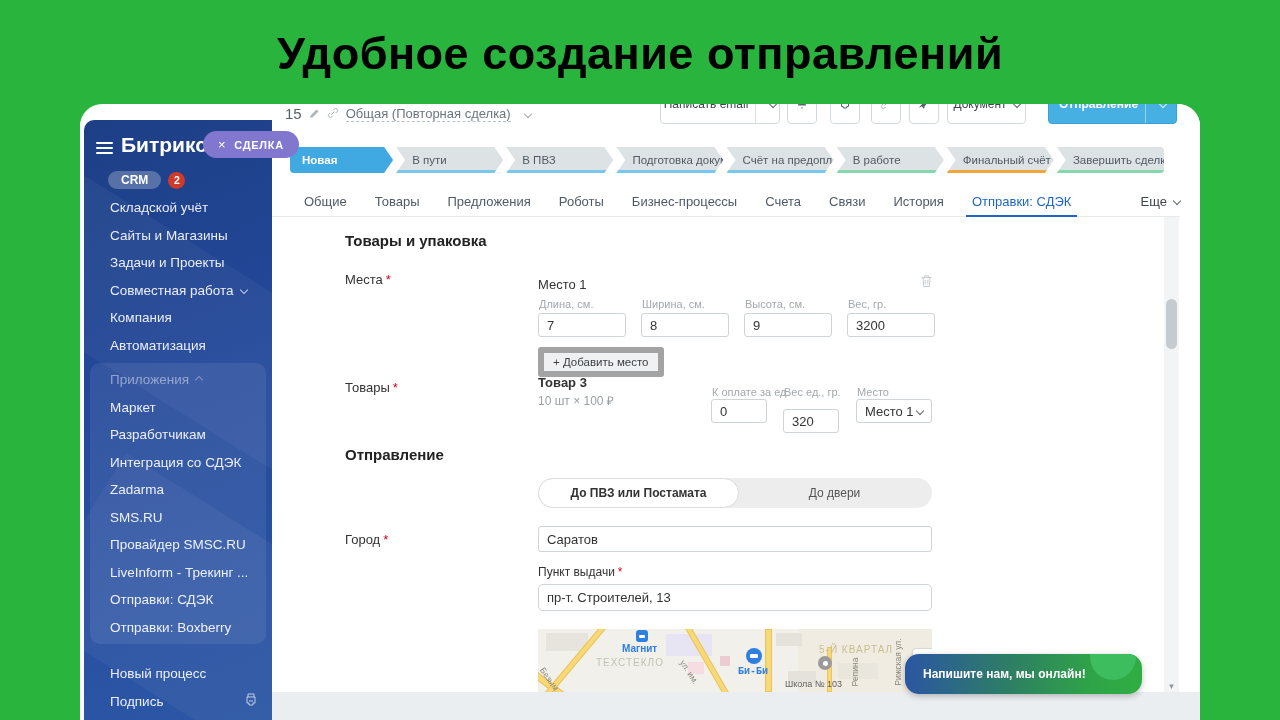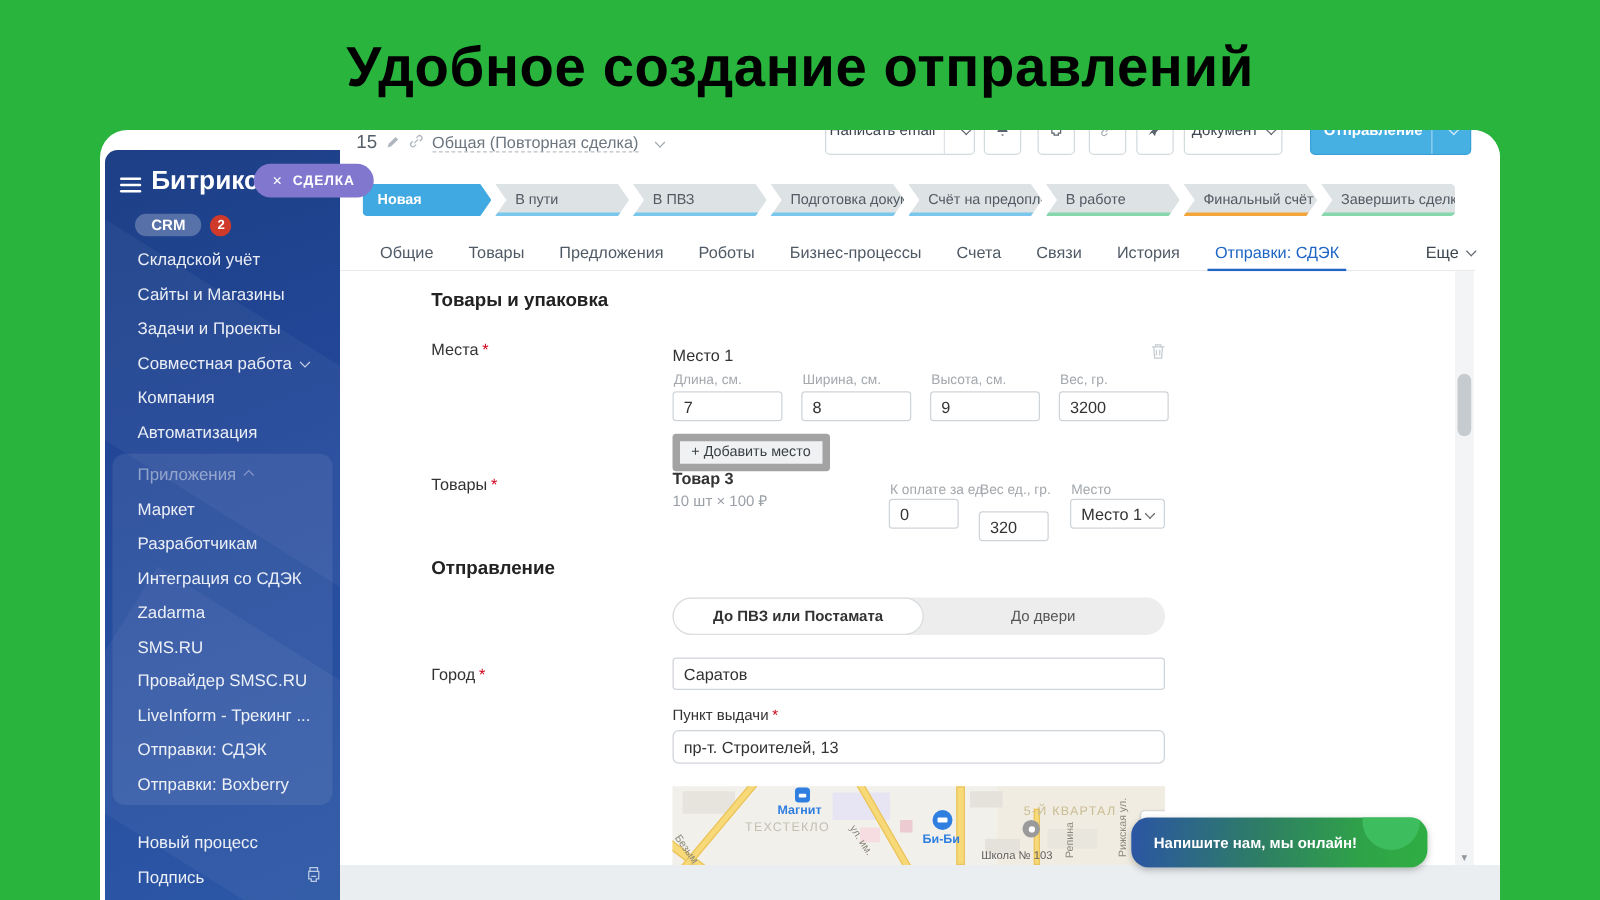--- a/index.html
+++ b/index.html
@@ -395,21 +395,21 @@
         <div class="road" style="left:227px;top:0;width:7px;height:63px;"></div>
         <div class="road" style="left:289px;top:18px;width:5px;height:45px;"></div>
         <div class="poi" style="left:98px;top:1px;width:12px;height:12px;background:#2f7fe0;border-radius:3px;">
             <span style="width:6px;height:3px;background:#fff;border-radius:1px;"></span>
           </div>
         <div class="mlabel lbl-blue" style="left:84px;top:14px;">Магнит</div>
         <div class="mlabel lbl-gray" style="left:58px;top:28px;">ТЕХСТЕКЛО</div>
         <div class="poi" style="left:208px;top:19px;width:16px;height:16px;background:#2f7fe0;">
             <span style="width:8px;height:4px;background:#fff;border-radius:1px;"></span>
           </div>
-        <div class="mlabel lbl-blue" style="left:200px;top:37px;">Би-Би</div>
+        <div class="mlabel lbl-blue" style="left:200px;top:37px;font-family:Liberation Mono, monospace;">Би-Би</div>
         <div class="mlabel lbl-tan" style="left:281px;top:15px;">5-Й КВАРТАЛ</div>
         <div class="poi" style="left:280px;top:27px;width:14px;height:14px;background:#9a9a9a;">
             <span style="width:5px;height:5px;background:#fff;border-radius:50%;"></span>
           </div>
         <div class="mlabel lbl-dark" style="left:247px;top:50px;">Школа № 103</div>
         <div class="mlabel lbl-street" style="left:336px;top:28px;transform:rotate(-90deg);">Рижская ул.</div>
         <div class="mlabel lbl-street" style="left:303px;top:38px;transform:rotate(-90deg);">Репина</div>
         <div class="mlabel lbl-street" style="left:138px;top:38px;transform:rotate(57deg);">ул. им.</div>
         <div class="mlabel lbl-street" style="left:-2px;top:46px;transform:rotate(55deg);">Безым.</div>
         <div class="mzoom" style="top:19px;">+</div>

